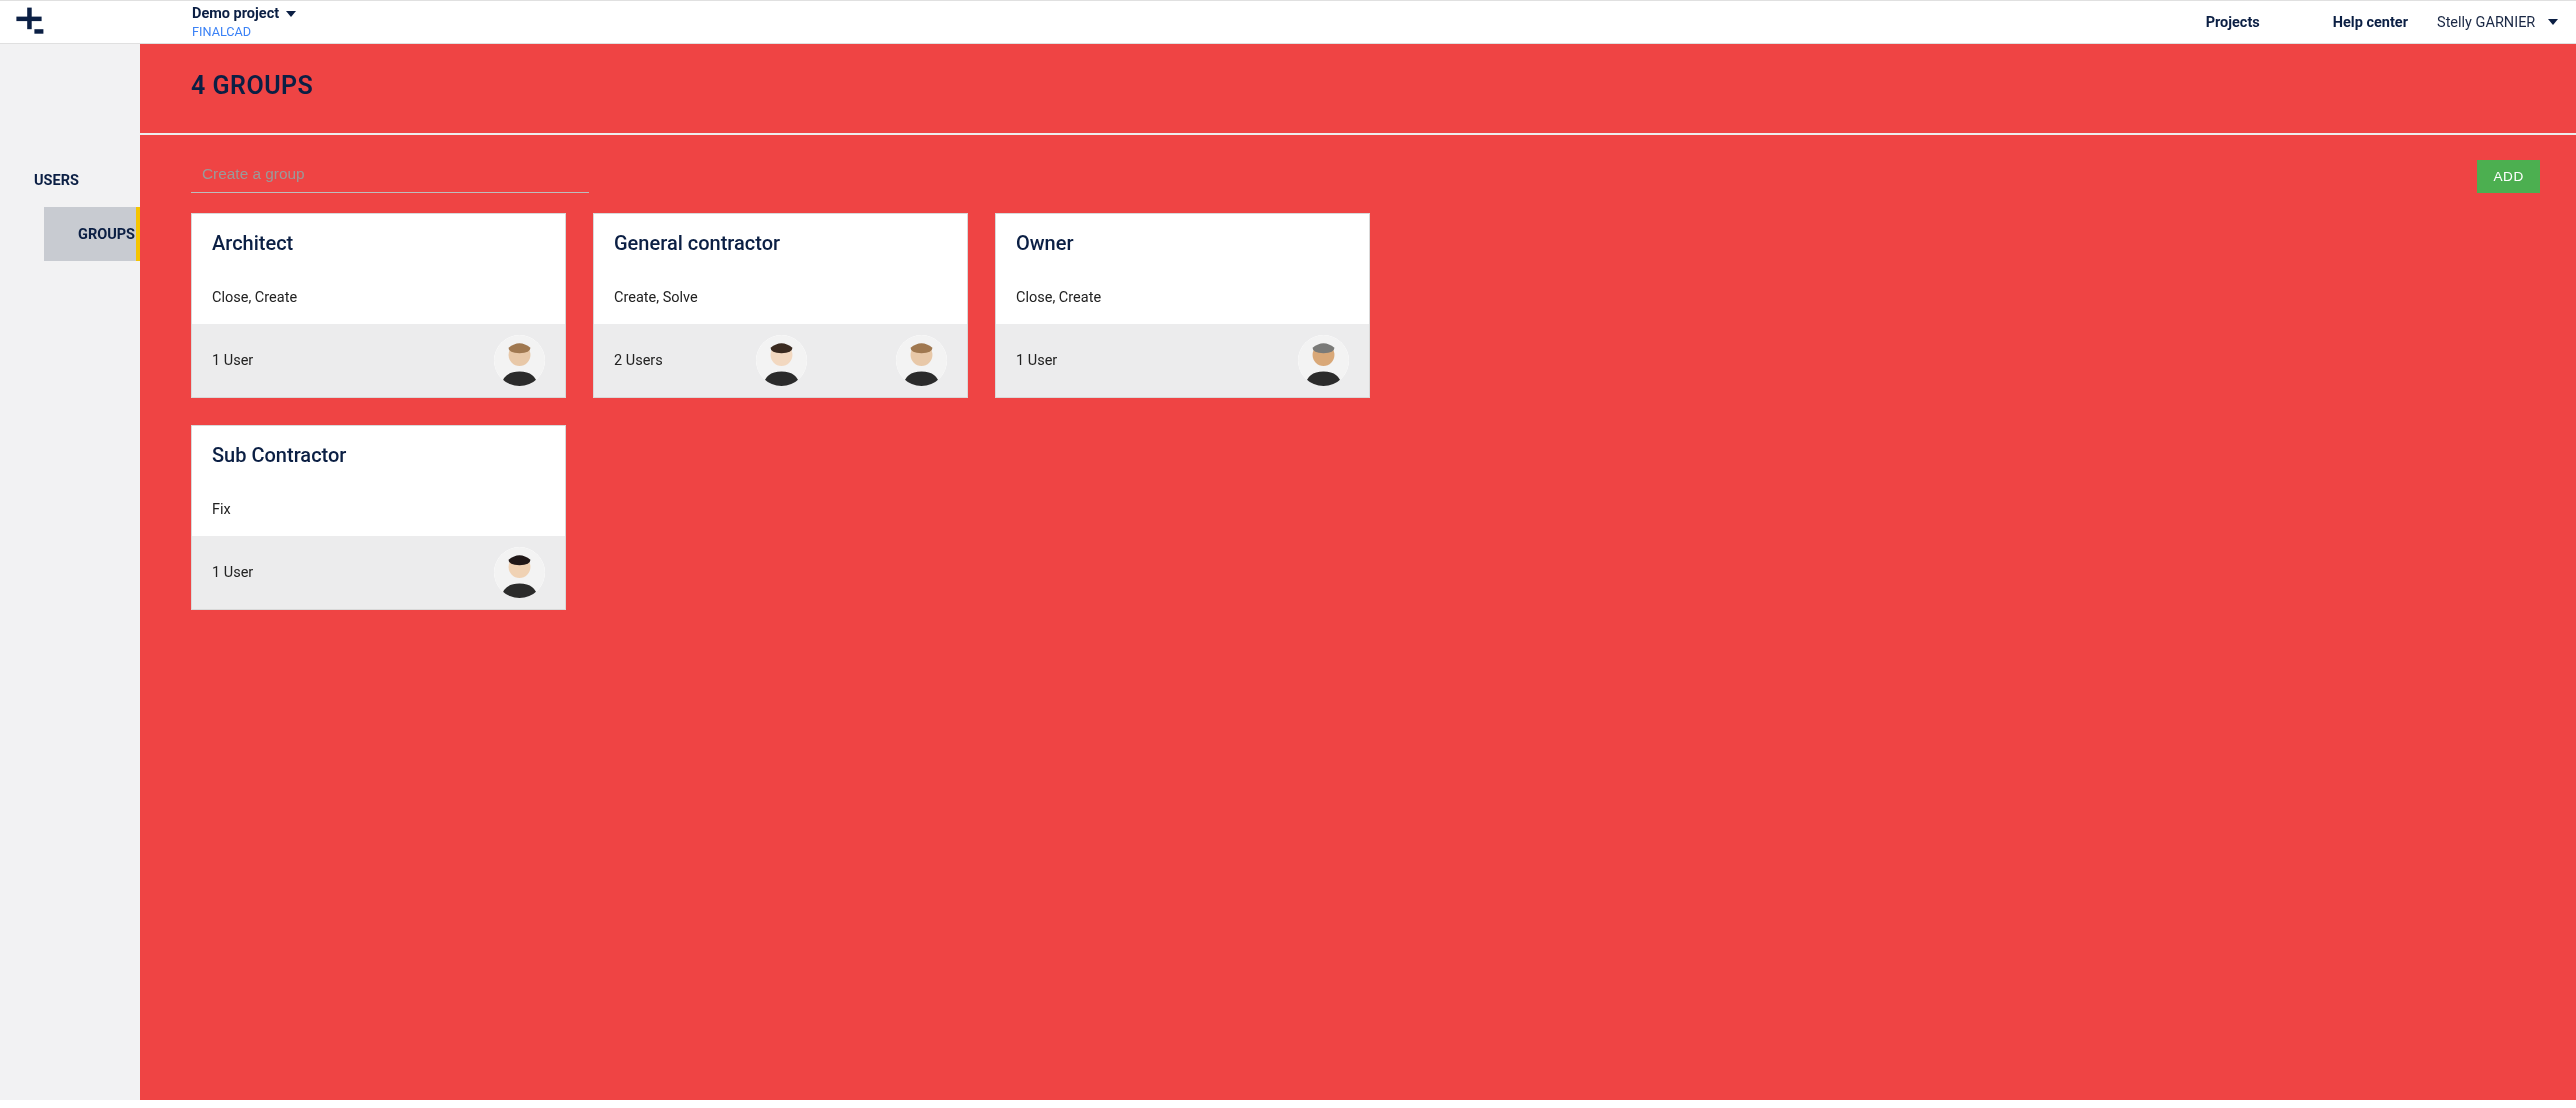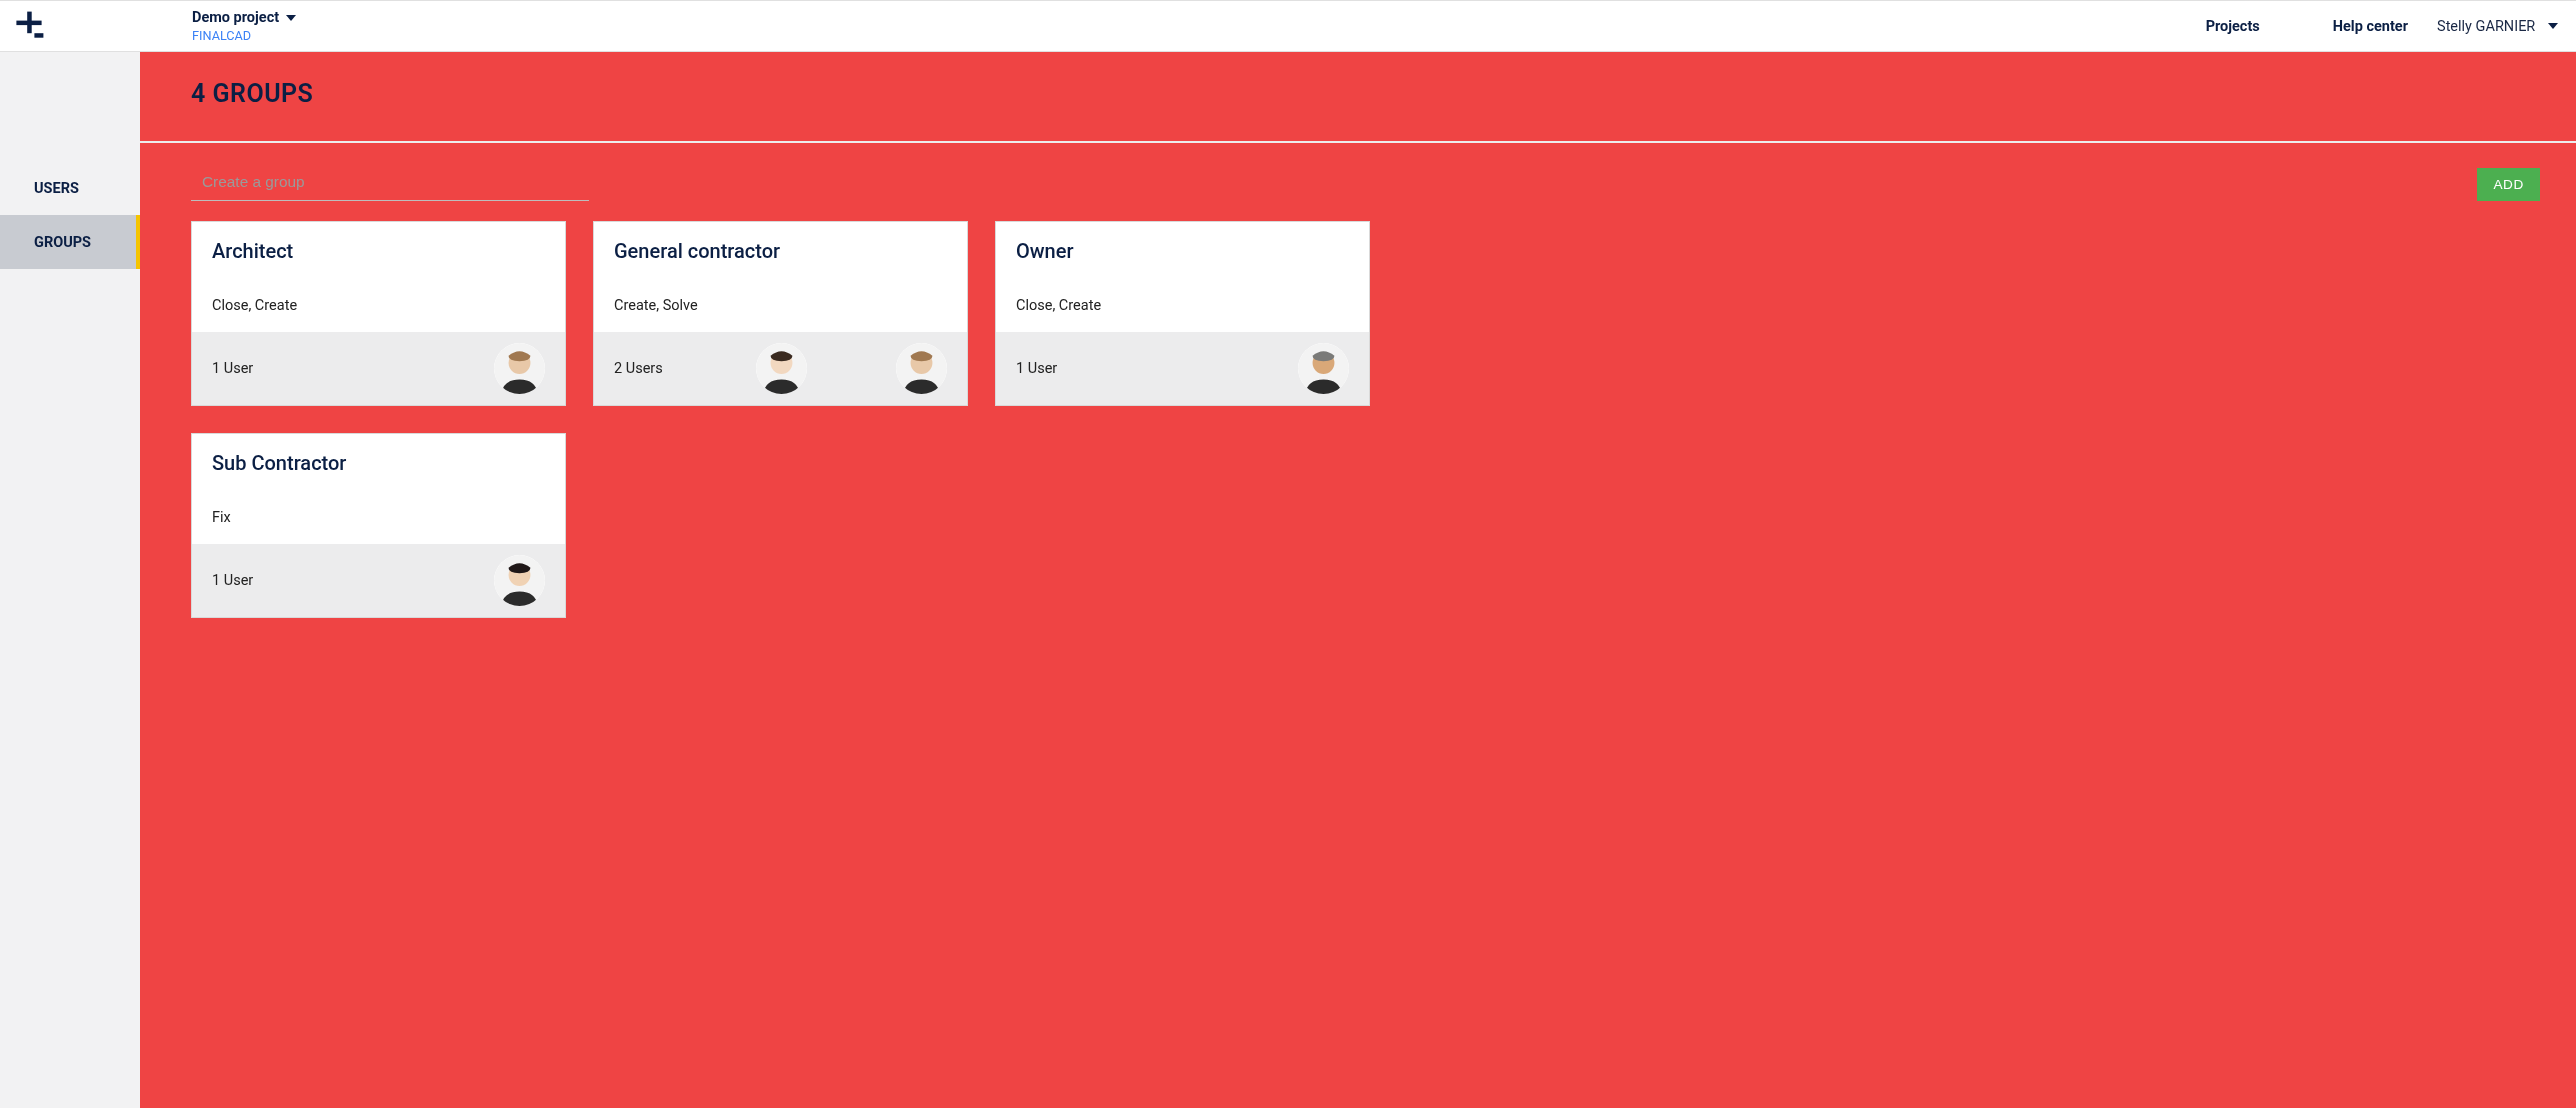--- a/index.html
+++ b/index.html
@@ -3,21 +3,21 @@
   <meta charset="utf-8">
   <style>
     * { box-sizing: border-box; margin: 0; padding: 0; }
     body {
       font-family: -apple-system, BlinkMacSystemFont, "Segoe UI", Roboto, Helvetica, Arial, sans-serif;
       background: #fff;
       color: #1a2845;
     }
 
     .topbar {
-      height: 52px;
+      height: 44px;
       display: flex;
       align-items: center;
       border-top: 0.9px solid #e0e0e0;
       border-bottom: 1.8px solid #e0e0e0;
       padding: 0 18px 0 11px;
     }
     .logo {
       width: 36px;
       height: 36px;
       display: flex;
@@ -80,20 +80,21 @@
       align-items: center;
       padding-left: 34px;
       color: #0b1f44;
       font-weight: 700;
       font-size: 14.5px;
       cursor: pointer;
     }
     .side-item.active {
       background: #c8cbd1;
       position: relative;
+      margin-left: 44px;
     }
     .side-item.active::after {
       content: "";
       position: absolute;
       right: 0;
       top: 0;
       bottom: 0;
       width: 4.5px;
       background: #f5c400;
     }

